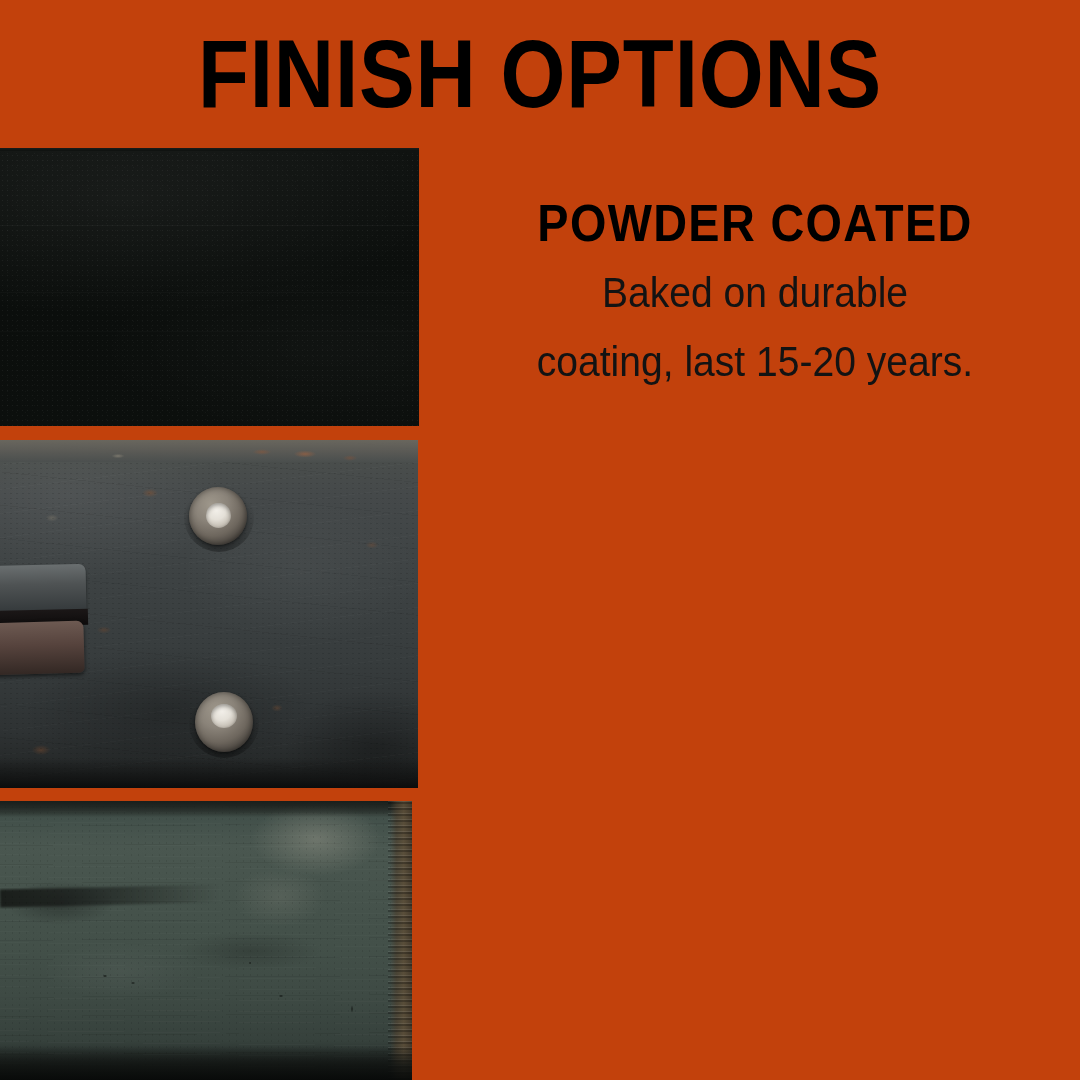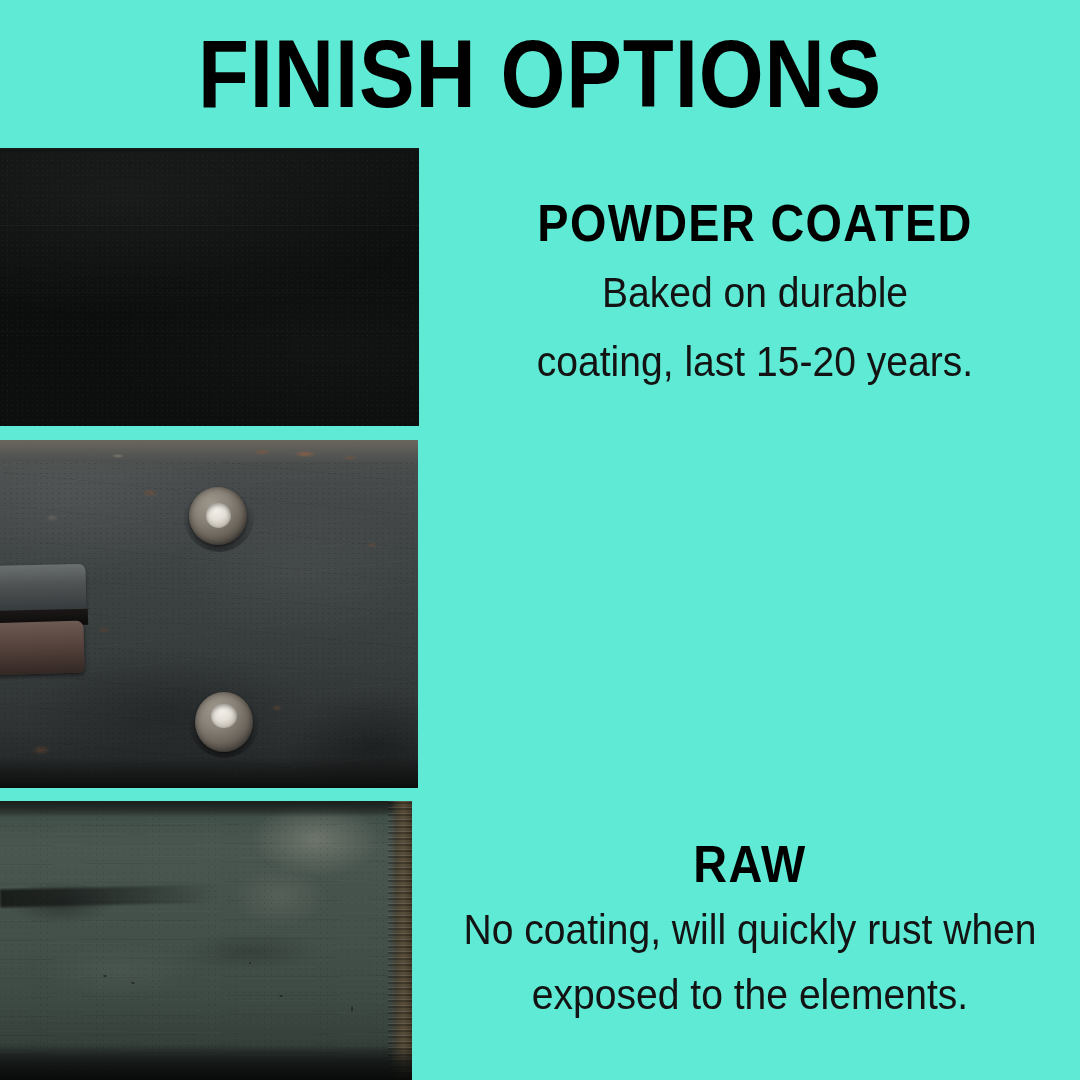--- a/index.html
+++ b/index.html
@@ -9,21 +9,21 @@
     background: #ffffff;
   }
   body {
     font-family: "Liberation Sans", sans-serif;
   }
 
   .poster {
     position: relative;
     width: 1080px;
     height: 1080px;
-    background: #5eead4;
+    background: #c2410c;
     overflow: hidden;
   }
 
   
   .poster-title {
     position: absolute;
     left: 0;
     top: 22px;
     width: 1080px;
     text-align: center;
@@ -367,20 +367,15 @@
       <div class="sw3-smudge"></div>
       <div class="sw3-darkstreak"></div>
       <div class="sw3-specks"></div>
       <div class="sw3-noise"></div>
       <div class="sw3-topdark"></div>
       <div class="sw3-rustedge"></div>
       <div class="sw3-rustedge-grain"></div>
       <div class="sw3-botdark"></div>
     </div>
 
-    <div class="copy copy-3">
-      <h2 class="finish-name">RAW</h2>
-      <p class="finish-desc">No coating, will quickly rust when</p>
-      <p class="finish-desc">exposed to the elements.</p>
-    </div>
   </div>
 
 </div>
 
 </body></html>

